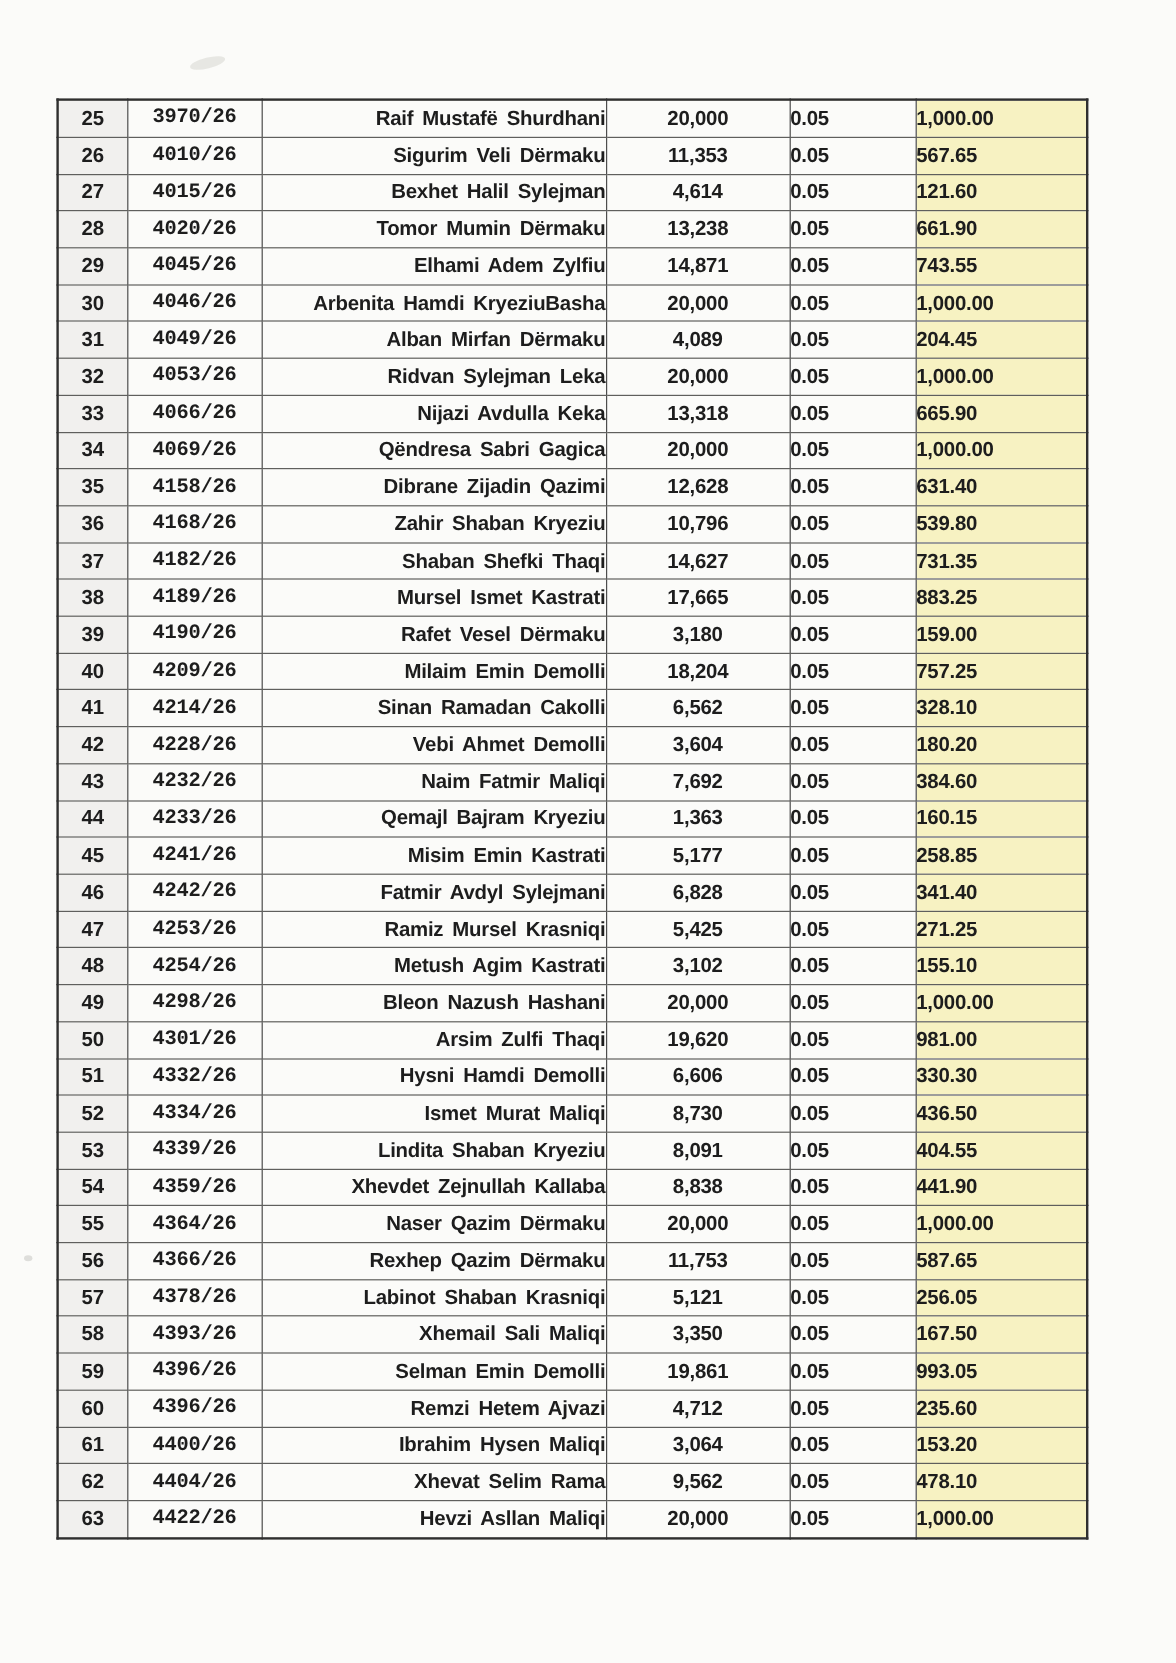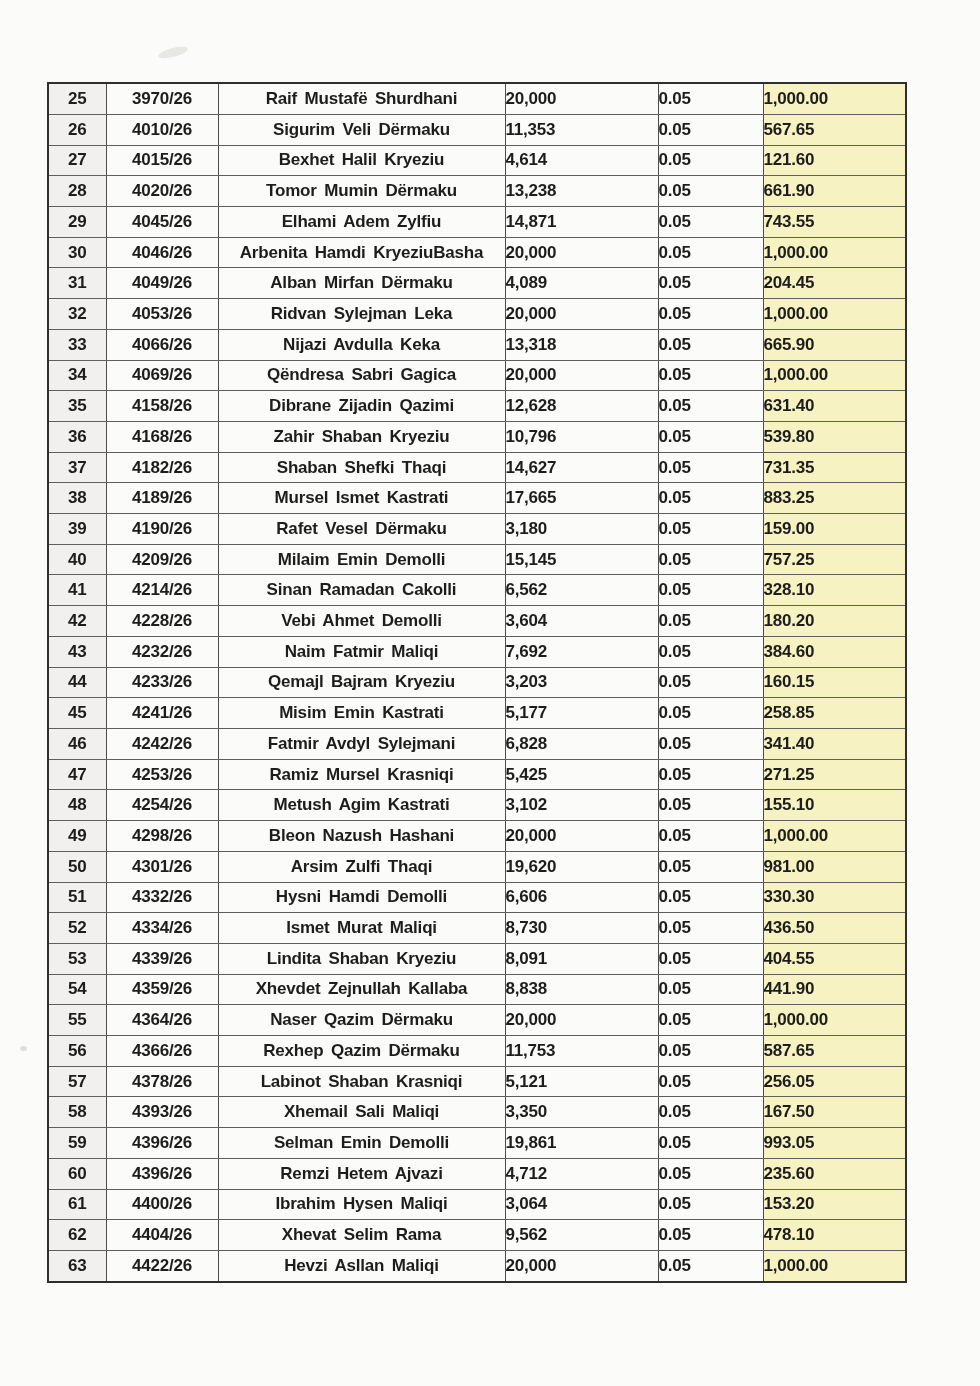--- a/index.html
+++ b/index.html
@@ -58,28 +58,28 @@
     letter-spacing: -0.2px;
     white-space: nowrap;
     overflow: hidden;
     vertical-align: middle;
     padding: 0;
   }
   td.c-num {
     background: var(--row-number-column-bg, #f1f0ee);
     text-align: center;
   }
-  td.c-ref { text-align: center; }
+  td.c-ref { text-align: center; font-family: Liberation Mono, monospace; }
   td.c-name {
-    text-align: center;
+    text-align: right;
     padding-left: 13px;
     word-spacing: 3px;
   }
   td.c-amt {
-    text-align: left;
+    text-align: center;
     padding-right: 16px;
   }
   td.c-rate { }
   td.c-pay {
     background: var(--payout-column-bg, #f7f2c2);
     text-align: left;
     padding-right: 9px;
     border-left: 2px solid #303030;
   }
 </style>
@@ -112,21 +112,21 @@
           <td class="c-num">26</td>
           <td class="c-ref">4010/26</td>
           <td class="c-name">Sigurim Veli Dërmaku</td>
           <td class="c-amt">11,353</td>
           <td class="c-rate">0.05</td>
           <td class="c-pay">567.65</td>
         </tr>
         <tr>
           <td class="c-num">27</td>
           <td class="c-ref">4015/26</td>
-          <td class="c-name">Bexhet Halil Kryeziu</td>
+          <td class="c-name">Bexhet Halil Sylejman</td>
           <td class="c-amt">4,614</td>
           <td class="c-rate">0.05</td>
           <td class="c-pay">121.60</td>
         </tr>
         <tr>
           <td class="c-num">28</td>
           <td class="c-ref">4020/26</td>
           <td class="c-name">Tomor Mumin Dërmaku</td>
           <td class="c-amt">13,238</td>
           <td class="c-rate">0.05</td>
@@ -217,21 +217,21 @@
           <td class="c-ref">4190/26</td>
           <td class="c-name">Rafet Vesel Dërmaku</td>
           <td class="c-amt">3,180</td>
           <td class="c-rate">0.05</td>
           <td class="c-pay">159.00</td>
         </tr>
         <tr>
           <td class="c-num">40</td>
           <td class="c-ref">4209/26</td>
           <td class="c-name">Milaim Emin Demolli</td>
-          <td class="c-amt">15,145</td>
+          <td class="c-amt">18,204</td>
           <td class="c-rate">0.05</td>
           <td class="c-pay">757.25</td>
         </tr>
         <tr>
           <td class="c-num">41</td>
           <td class="c-ref">4214/26</td>
           <td class="c-name">Sinan Ramadan Cakolli</td>
           <td class="c-amt">6,562</td>
           <td class="c-rate">0.05</td>
           <td class="c-pay">328.10</td>
@@ -249,21 +249,21 @@
           <td class="c-ref">4232/26</td>
           <td class="c-name">Naim Fatmir Maliqi</td>
           <td class="c-amt">7,692</td>
           <td class="c-rate">0.05</td>
           <td class="c-pay">384.60</td>
         </tr>
         <tr>
           <td class="c-num">44</td>
           <td class="c-ref">4233/26</td>
           <td class="c-name">Qemajl Bajram Kryeziu</td>
-          <td class="c-amt">3,203</td>
+          <td class="c-amt">1,363</td>
           <td class="c-rate">0.05</td>
           <td class="c-pay">160.15</td>
         </tr>
         <tr>
           <td class="c-num">45</td>
           <td class="c-ref">4241/26</td>
           <td class="c-name">Misim Emin Kastrati</td>
           <td class="c-amt">5,177</td>
           <td class="c-rate">0.05</td>
           <td class="c-pay">258.85</td>

